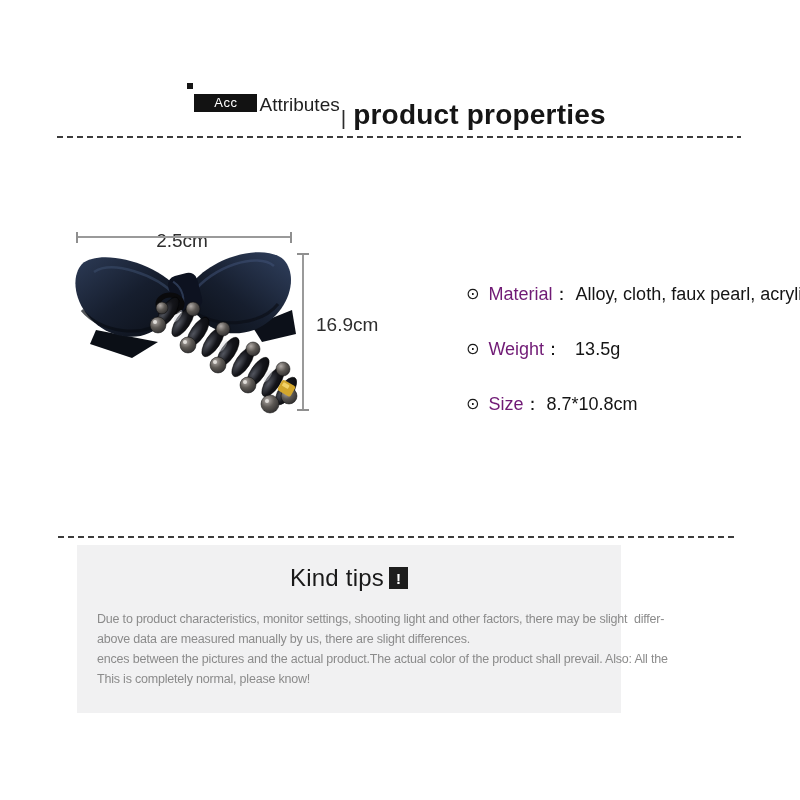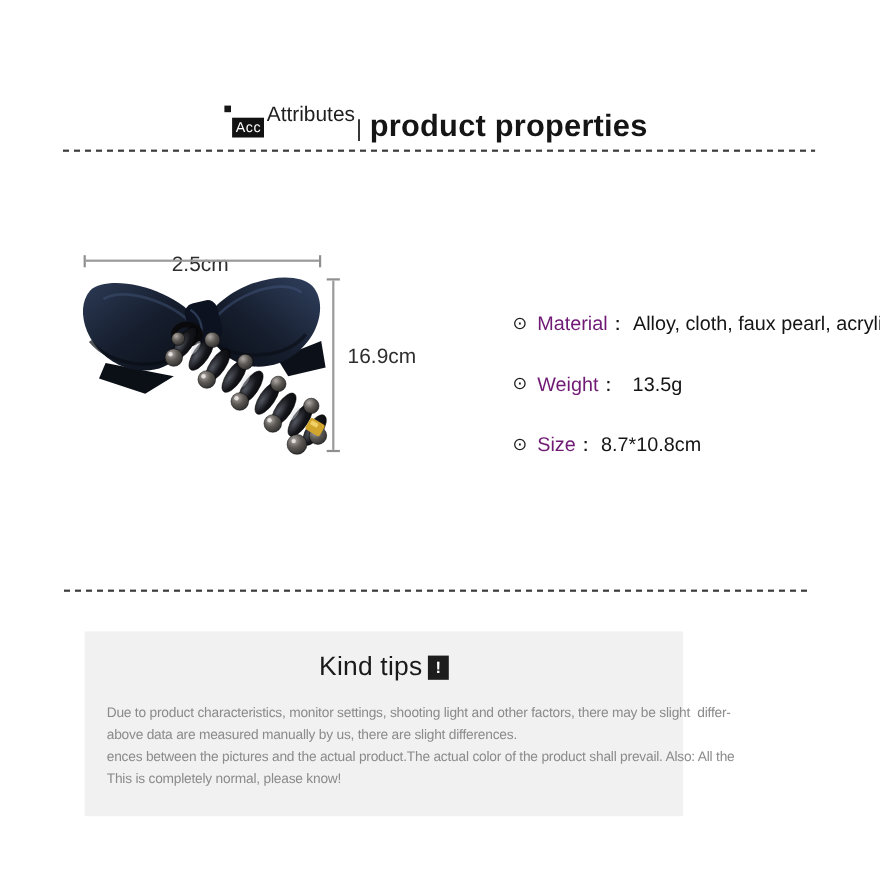--- a/index.html
+++ b/index.html
@@ -5,21 +5,21 @@
   html,body{margin:0;padding:0;background:#ffffff;}
   body{font-family:"Liberation Sans","DejaVu Sans",sans-serif;}
   .page{position:relative;width:800px;height:800px;background:#ffffff;overflow:hidden;}
 
   
   .header{position:absolute;top:88px;left:0;width:800px;height:42px;
           display:flex;justify-content:center;align-items:flex-end;}
   .acc-wrap{position:relative;display:flex;align-items:flex-end;}
   .corner-square{position:absolute;left:-7px;top:-11px;width:6px;height:6px;background:#161616;}
   .acc-badge{background:#121212;color:#ffffff;font-size:13px;line-height:18px;
-             padding:0 3px;height:18px;letter-spacing:0.5px;margin-bottom:5px;}
+             padding:0 20px;height:18px;letter-spacing:0.5px;margin-bottom:18px;}
   .subtitle{font-size:19px;color:#1f1f1f;margin-left:2px;line-height:22px;margin-bottom:14px;}
   .divider-bar{font-size:21px;font-weight:300;color:#2b2b2b;line-height:24px;margin:0 7px 0 1px;}
   .page-title{font-size:28px;font-weight:bold;color:#151515;line-height:30px;letter-spacing:0.2px;}
 
   
   .dashed{position:absolute;height:2px;
           background:repeating-linear-gradient(90deg,#3c3c3c 0 6px,transparent 6px 10px);}
   .dashed-1{left:57px;top:136px;width:684px;}
   .dashed-2{left:58px;top:536px;width:680px;}
 
@@ -40,21 +40,21 @@
   .props{position:absolute;left:466px;top:282px;}
   .prop-row{display:flex;align-items:baseline;height:22px;margin-bottom:33px;
             font-size:18px;color:#151515;white-space:nowrap;}
   .bullet{font-size:16px;color:#1a1a1a;margin-right:9px;position:relative;top:-1px;}
   .prop-label{color:#701a75;}
   .prop-colon{color:#151515;}
   .prop-value{margin-left:5px;color:#151515;}
   .prop-row:nth-child(2) .prop-value{margin-left:13px;}
 
   
-  .tips-box{position:absolute;left:77px;top:545px;width:544px;height:168px;background:#f1f1f2;margin-top:29px;}
+  .tips-box{position:absolute;left:77px;top:545px;width:544px;height:168px;background:#f1f1f2;}
   .tips-title-row{display:flex;justify-content:center;align-items:center;margin-top:19px;height:28px;}
   .tips-title{font-size:24px;font-weight:500;color:#191919;letter-spacing:0.2px;}
   .excl-badge{width:19px;height:22px;background:#1d1d1d;color:#ffffff;margin-left:5px;
               display:flex;align-items:center;justify-content:center;
               font-size:15px;font-weight:bold;}
   .tips-body{margin:17px 0 0 20px;font-size:12.5px;line-height:20px;color:#8b8b8b;
              letter-spacing:-0.2px;}
   .tips-line{white-space:pre;}
 </style>
 </head>

